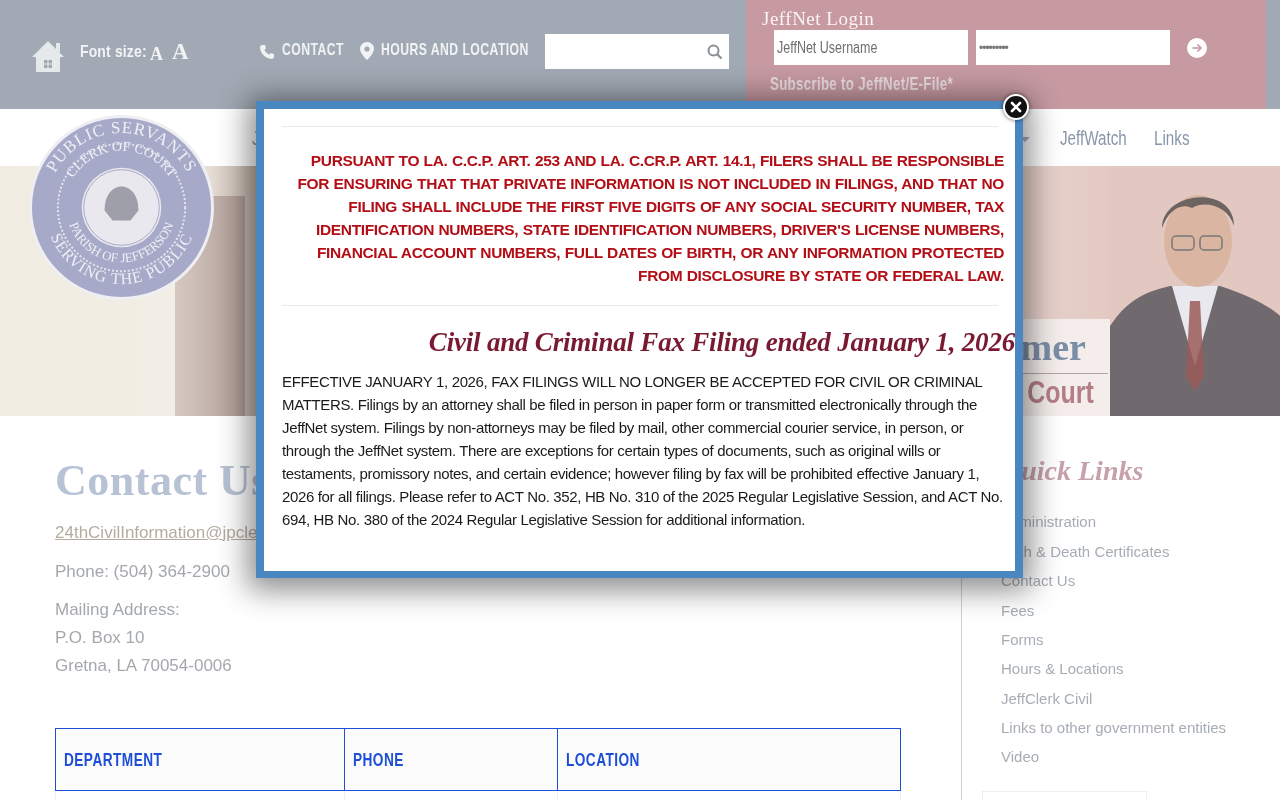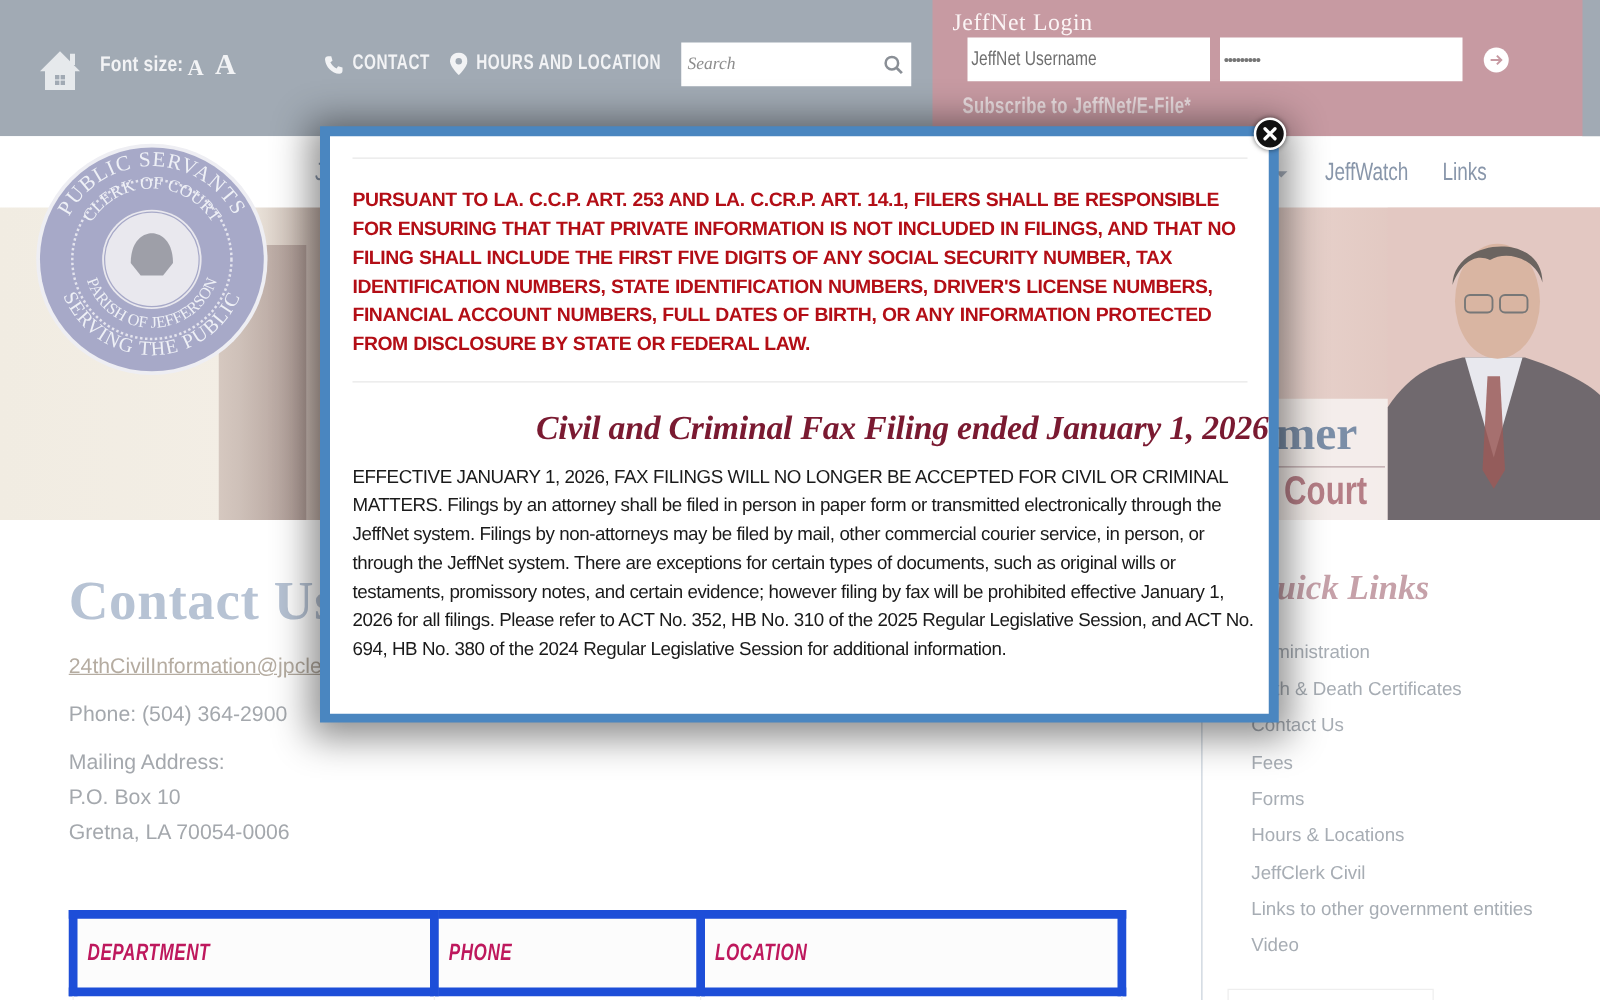--- a/index.html
+++ b/index.html
@@ -54,36 +54,36 @@
   
   .contact-title { position: absolute; left: 55px; top: 455px; font-family: "Liberation Serif", serif; font-weight: bold; font-size: 44px; color: #b7c3d4; letter-spacing: 0.5px; }
   .contact-email { position: absolute; left: 55px; top: 523px; font-size: 17px; color: #b5aca1; text-decoration: underline; white-space: nowrap; }
   .contact-line { position: absolute; left: 55px; font-size: 17px; color: #a4a8ad; white-space: nowrap; }
   .ph { top: 562px; }
   .ma { top: 600px; }
   .po { top: 628px; }
   .gr { top: 656px; }
 
   .dept-table { position: absolute; left: 55px; top: 728px; width: 846px; border-collapse: collapse; }
-  .dept-table th { height: 62px; background: #fcfcfc; border: 7px solid #1d4ed8; text-align: left; padding-left: 8px; font-weight: bold; font-size: 19px; color: #be185d; font-style: italic; }
+  .dept-table th { height: 62px; background: #fcfcfc; border: 1px solid #1d4ed8; text-align: left; padding-left: 8px; font-weight: bold; font-size: 19px; color: #1d4ed8; }
   .dept-table th span { display: inline-block; transform: scaleX(0.72); transform-origin: left; letter-spacing: 0.6px; }
   .dept-table td { height: 20px; border: 1px solid #efefef; }
 
   
   .sidebar-rule { position: absolute; left: 961px; top: 430px; width: 1px; height: 370px; background: #c9d2dc; }
   .ql-title { position: absolute; left: 1001px; top: 455px; font-family: "Liberation Serif", serif; font-style: italic; font-weight: bold; font-size: 28px; color: #c6a1a9; }
   .ql-item { position: absolute; left: 1001px; font-size: 15px; color: #a7adb4; white-space: nowrap; }
   .ql-search { position: absolute; left: 982px; top: 791px; width: 165px; height: 12px; border: 1px solid #eee; }
 
   
   .overlay-dim { position: absolute; left: 0; top: 0; width: 1280px; height: 800px; background: rgba(255,255,255,0.0); pointer-events: none; }
   .modal { position: absolute; left: 256px; top: 101px; width: 767px; height: 477px; background: #4a86c0; box-shadow: 0 4px 28px 8px rgba(0,0,0,0.45); }
   .modal-inner { position: absolute; left: 8px; top: 8px; width: 751px; height: 462px; background: #fff; overflow: hidden; }
   .modal-rule-top { position: absolute; left: 18px; top: 17px; width: 716px; height: 1px; background: #e8e8e8; }
-  .modal-notice { position: absolute; left: 18px; top: 40px; width: 722px; font-weight: bold; font-size: 15.5px; line-height: 23px; color: #b30e16; text-transform: uppercase; letter-spacing: -0.35px; word-spacing: 0.5px; }
+  .modal-notice { position: absolute; left: 18px; top: 40px; width: 722px; font-weight: bold; font-size: 15.5px; line-height: 23px; color: #b30e16; text-transform: uppercase; letter-spacing: -0.35px; word-spacing: 0.5px; text-align: right; }
   .modal-rule-mid { position: absolute; left: 18px; top: 196px; width: 716px; height: 1px; background: #e8e8e8; }
   .modal-heading { position: absolute; left: 0; top: 218px; width: 751px; text-align: right; font-family: "Liberation Serif", serif; font-style: italic; font-weight: bold; font-size: 27px; color: #7a1a31; letter-spacing: -0.2px; }
   .modal-body { position: absolute; left: 18px; top: 261px; width: 730px; font-size: 15px; line-height: 23px; color: #1a1a1a; letter-spacing: -0.35px; }
   .modal-close { position: absolute; left: 1003px; top: 94px; width: 26px; height: 26px; border-radius: 50%; background: #111; border: 2px solid #fff; box-shadow: 0 0 4px rgba(0,0,0,0.6); display: flex; align-items: center; justify-content: center; }
 </style>
 </head>
 <body>
 
 <div class="topbar"></div>
 
@@ -108,21 +108,20 @@
 </a>
 <a class="topnav-item nav-hours">
   <svg width="14" height="18" viewBox="0 0 14 18">
     <path d="M7 0 C3.1 0 0 3.1 0 7 C0 11.5 7 18 7 18 C7 18 14 11.5 14 7 C14 3.1 10.9 0 7 0 Z" fill="#f2f3f5"></path>
     <circle cx="7" cy="7" r="2.6" fill="#a1aab4"></circle>
   </svg>
   <span class="lbl">HOURS AND LOCATION</span>
 </a>
 
 <div class="search-box">
-  <input type="text" placeholder="Search" style="">
   <svg class="search-icon" width="16" height="16" viewBox="0 0 16 16">
     <circle cx="6.5" cy="6.5" r="5" fill="none" stroke="#8a8f96" stroke-width="2"></circle>
     <line x1="10.2" y1="10.2" x2="14.5" y2="14.5" stroke="#8a8f96" stroke-width="2.2"></line>
   </svg>
 </div>
 
 <div class="login-panel"></div>
 <div class="login-title">JeffNet Login</div>
 <input class="login-input login-user" type="text" style="">
 <span class="login-user-lbl">JeffNet Username</span>

